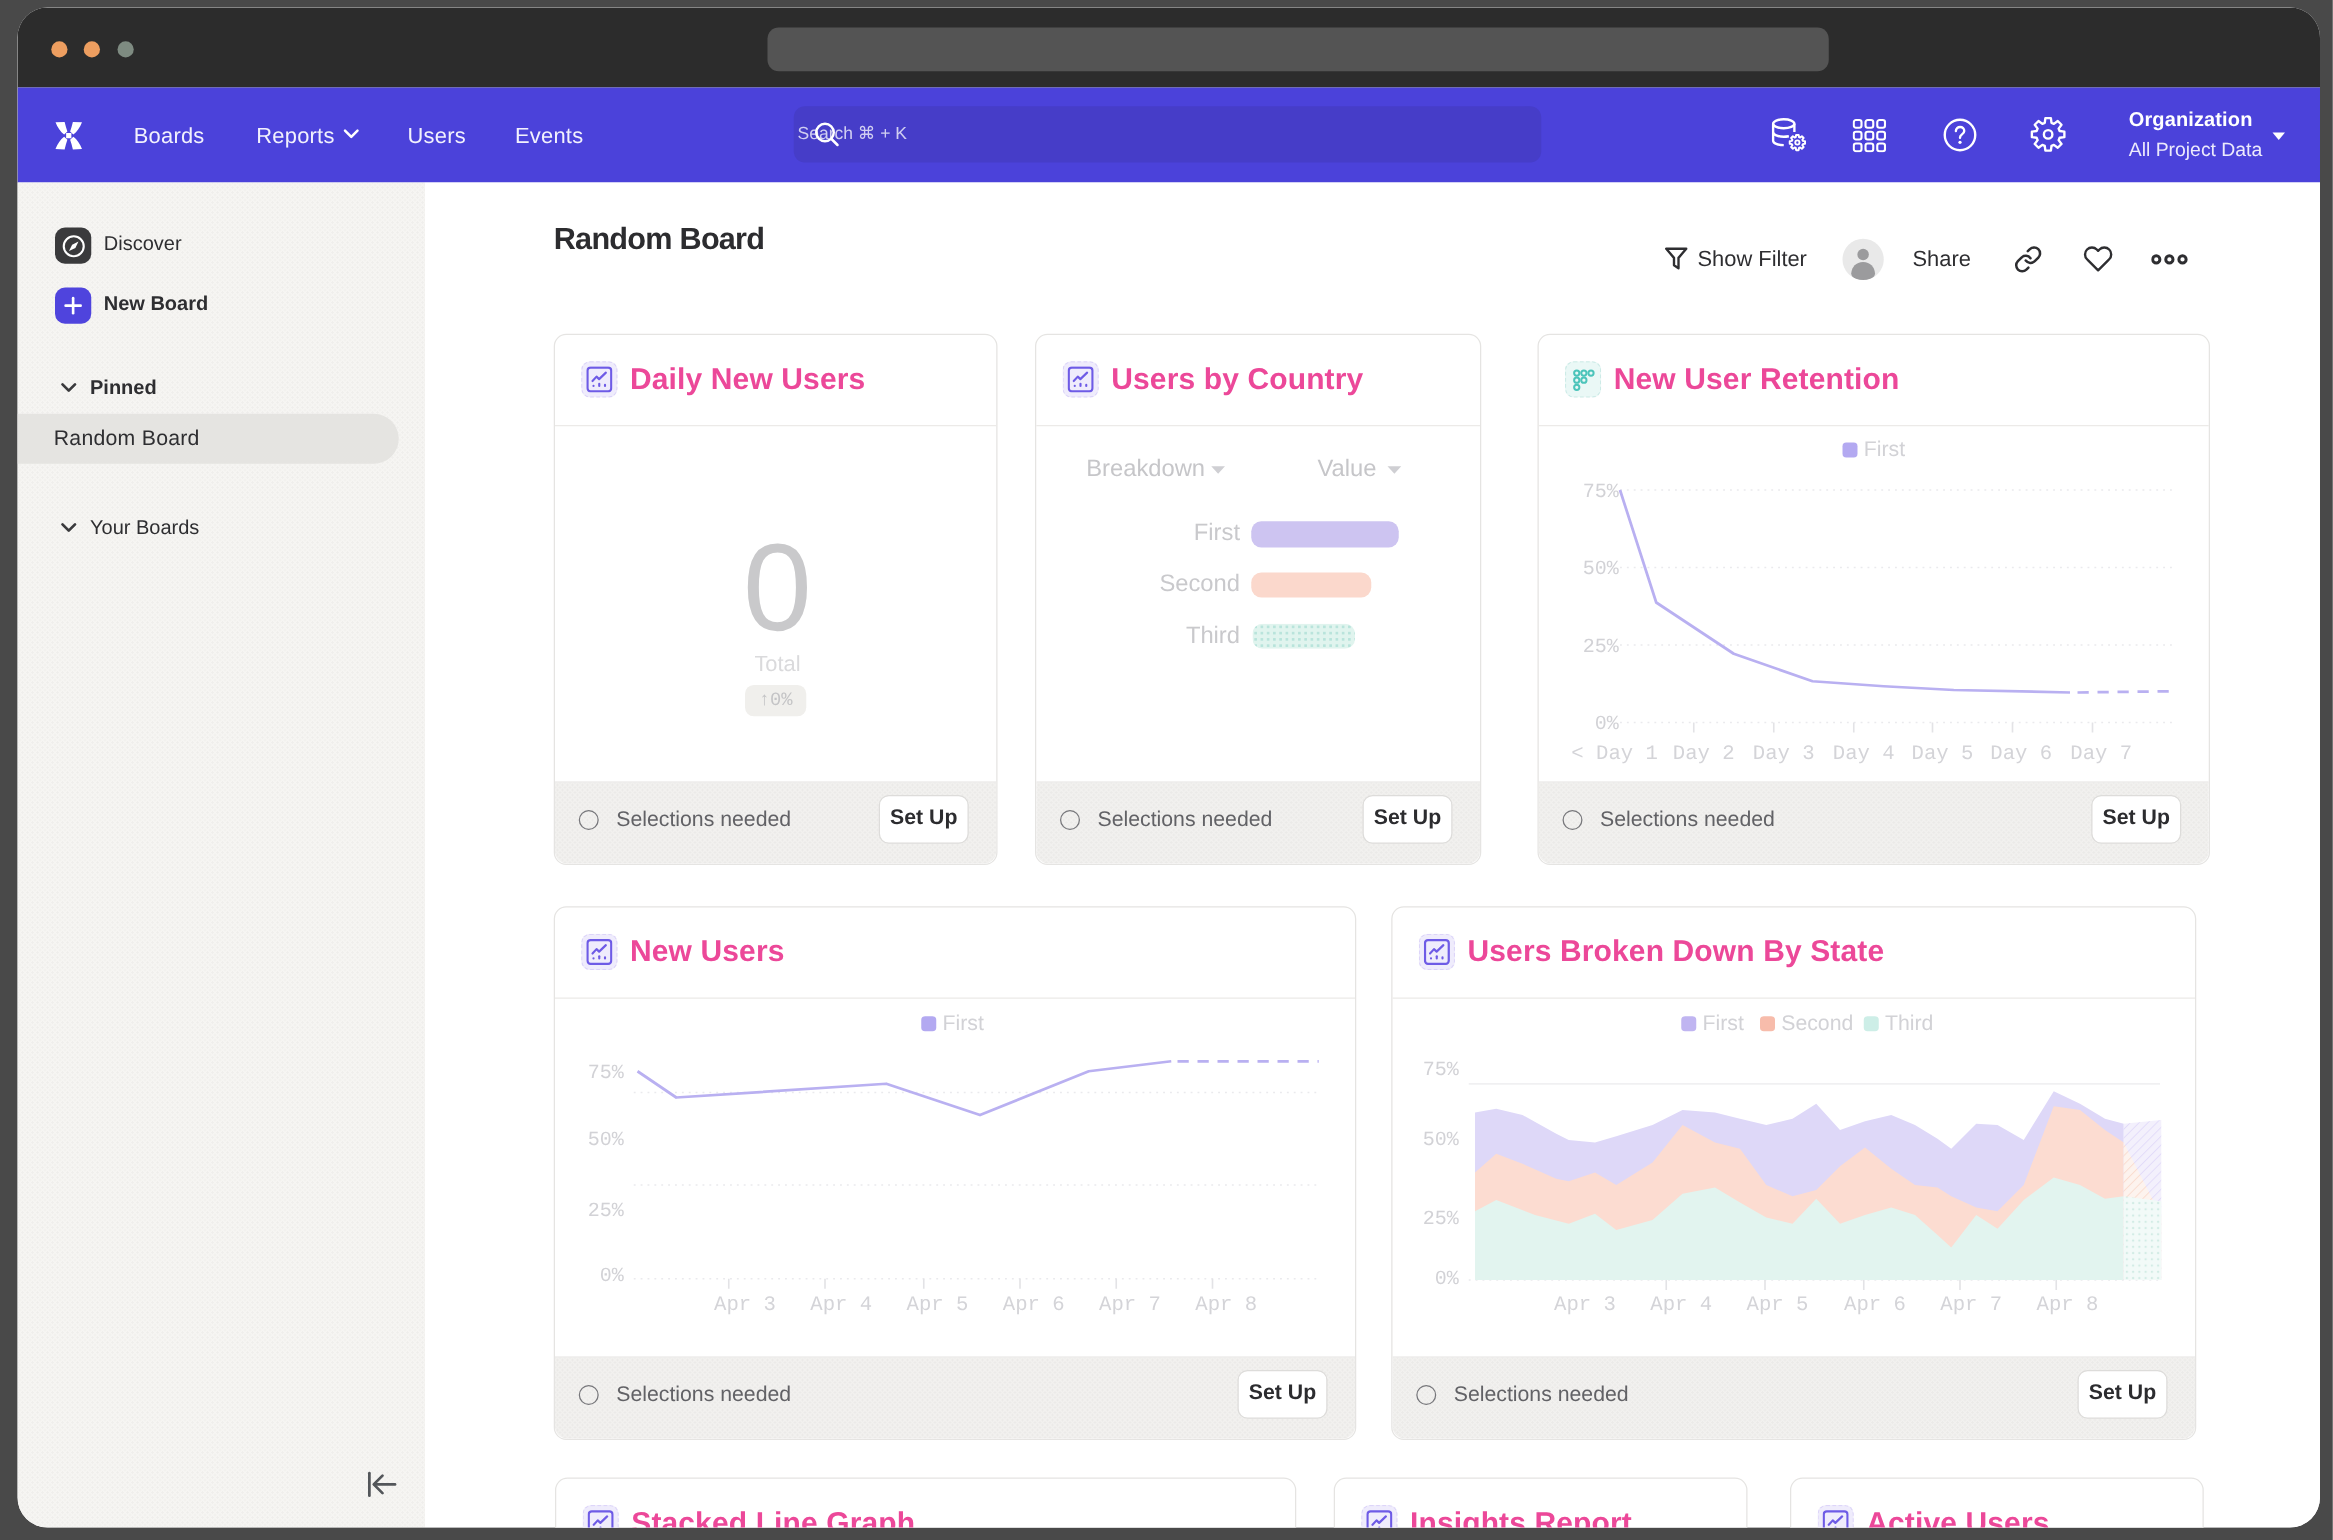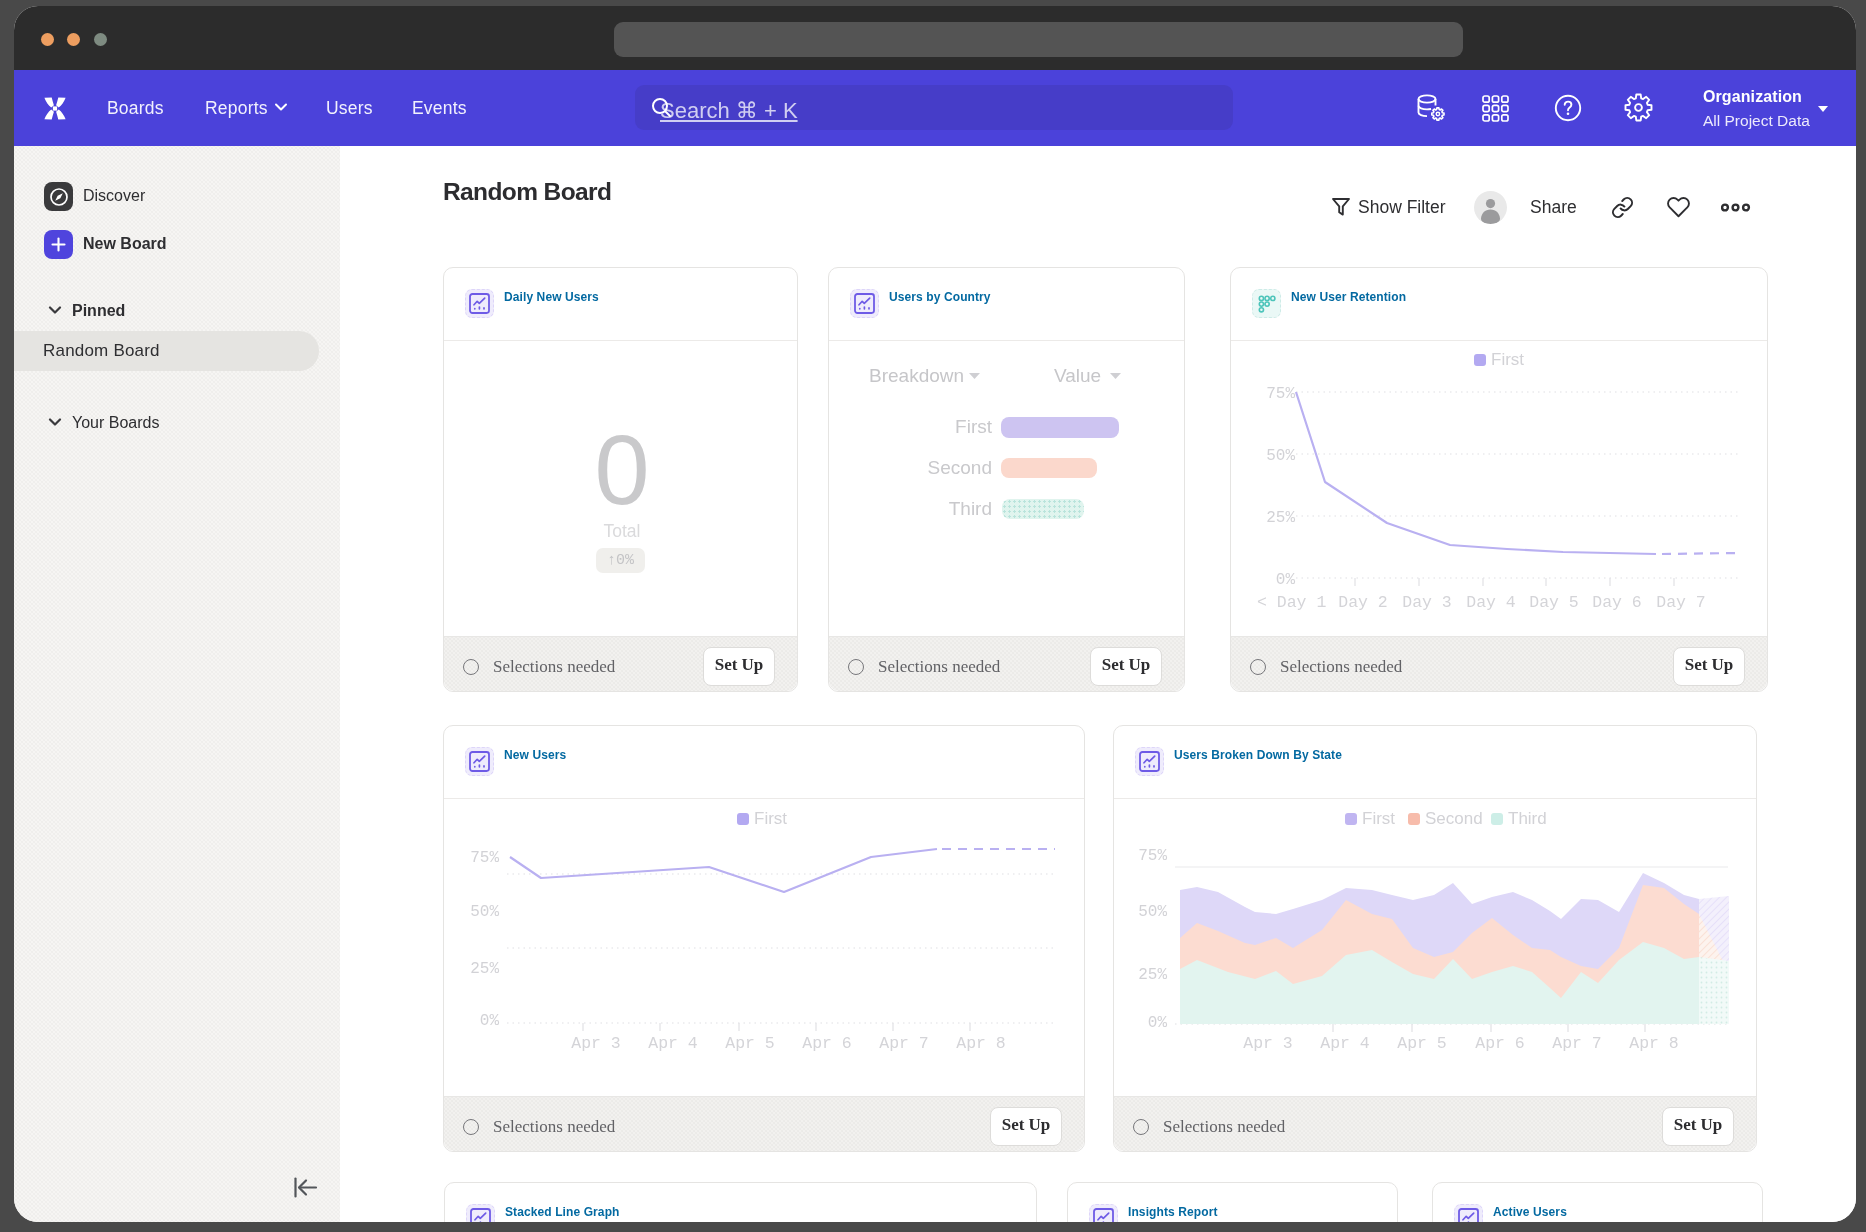--- a/index.html
+++ b/index.html
@@ -13,21 +13,21 @@
 
   
   .titlebar { left:14px; top:6px; width:1842px; height:64px; background:#2c2c2c; }
   .tdot { position:absolute; width:13px; height:13px; border-radius:50%; top:33px; }
   .urlbar { left:614px; top:22px; width:849px; height:35px; background:#545454; border-radius:9px; }
 
   
   .nav { left:14px; top:70px; width:1842px; height:76px; background:#4b42da; }
   .navitem { position:absolute; top:98px; color:#f2f1fd; font-size:17.5px; letter-spacing:.2px; }
   .search { left:635px; top:85px; width:598px; height:45px; background:#463dc8; border-radius:9px; }
-  .search-txt { left:660px; top:98px; color:rgba(255,255,255,.75); font-size:22px;text-decoration:underline; }
+  .search-txt { left:638px; top:98px; color:rgba(255,255,255,.75); font-size:14px; }
   .orgname { left:1703px; top:88px; color:#fff; font-weight:700; font-size:16px; letter-spacing:.1px; }
   .orgsub  { left:1703px; top:112px; color:#eceafc; font-size:15.5px; }
 
   
   .sidebar { left:14px; top:146px; width:326px; height:1076px; background:#f6f5f3;
     background-image:radial-gradient(rgba(90,90,80,.04) 0.8px, transparent 1px),
       radial-gradient(rgba(90,90,80,.04) 0.8px, transparent 1px);
     background-size:4px 4px; background-position:0 0, 2px 2px; }
   .sideitem { position:absolute; color:#2e2e31; font-size:16px; }
   .chip28 { position:absolute; width:29px; height:29px; border-radius:8px; }
@@ -39,24 +39,24 @@
   h1.board { position:absolute; left:443px; top:178px; font-size:24.5px; color:#2c2c2f; letter-spacing:-0.6px; }
   .subtitle { position:absolute; left:443px; top:215px; font-size:17.5px; color:#8d8d90; }
   .hact { position:absolute; top:197px; color:#2e2e31; font-size:17.5px; }
 
   
   .card { position:absolute; background:#fff; border:1px solid #e5e4e2; border-radius:10px; }
   .chead { position:absolute; left:0; top:0; right:0; height:73px; border-bottom:1px solid #eceae8; }
   .cicon { position:absolute; left:21px; top:21px; width:29px; height:29px; border-radius:7px;
     background:#efecfc; border:1px dashed #ddd5f9; display:flex; align-items:center; justify-content:center; }
   .cicon.teal { background:#eaf8f6; border-color:#cdebe7; }
-  .ctitle { position:absolute; left:60px; top:21.5px; font-size:12px; font-weight:700; color:#0369a1; letter-spacing:.1px; }
-  .cfoot { position:absolute; left:0; right:0; bottom:0; height:55px; background:#f2f1ef;
+  .ctitle { position:absolute; left:60px; top:21.5px; font-size:24px; font-weight:700; color:#ec4899; letter-spacing:.1px; }
+  .cfoot { position:absolute; left:0; right:0; bottom:0; height:66px; background:#f2f1ef;
     background-image:radial-gradient(rgba(90,90,80,.045) 0.8px, transparent 1px), radial-gradient(rgba(90,90,80,.045) 0.8px, transparent 1px); background-size:4px 4px; background-position:0 0, 2px 2px;
-    border-top:1px solid #e8e7e5; border-radius:0 0 10px 10px;font-family:Liberation Serif, serif; }
+    border-top:1px solid #e8e7e5; border-radius:0 0 10px 10px; }
   .selneed { position:absolute; left:19px; top:20px; display:flex; align-items:center; }
   .selcirc { width:16px; height:16px; border:1.5px solid #77777b; border-radius:50%; margin-right:14px; }
   .seltxt { color:#626266; font-size:17px; }
   .setup { position:absolute; top:10px; width:72px; height:39px; background:#fff; border:1px solid #dddcda;
     border-radius:8px; font-weight:700; font-size:17px; color:#2c2c2f;
     display:flex; align-items:center; justify-content:center; padding-bottom:3px; }
 </style>
 </head>
 <body>
 <div class="window">

